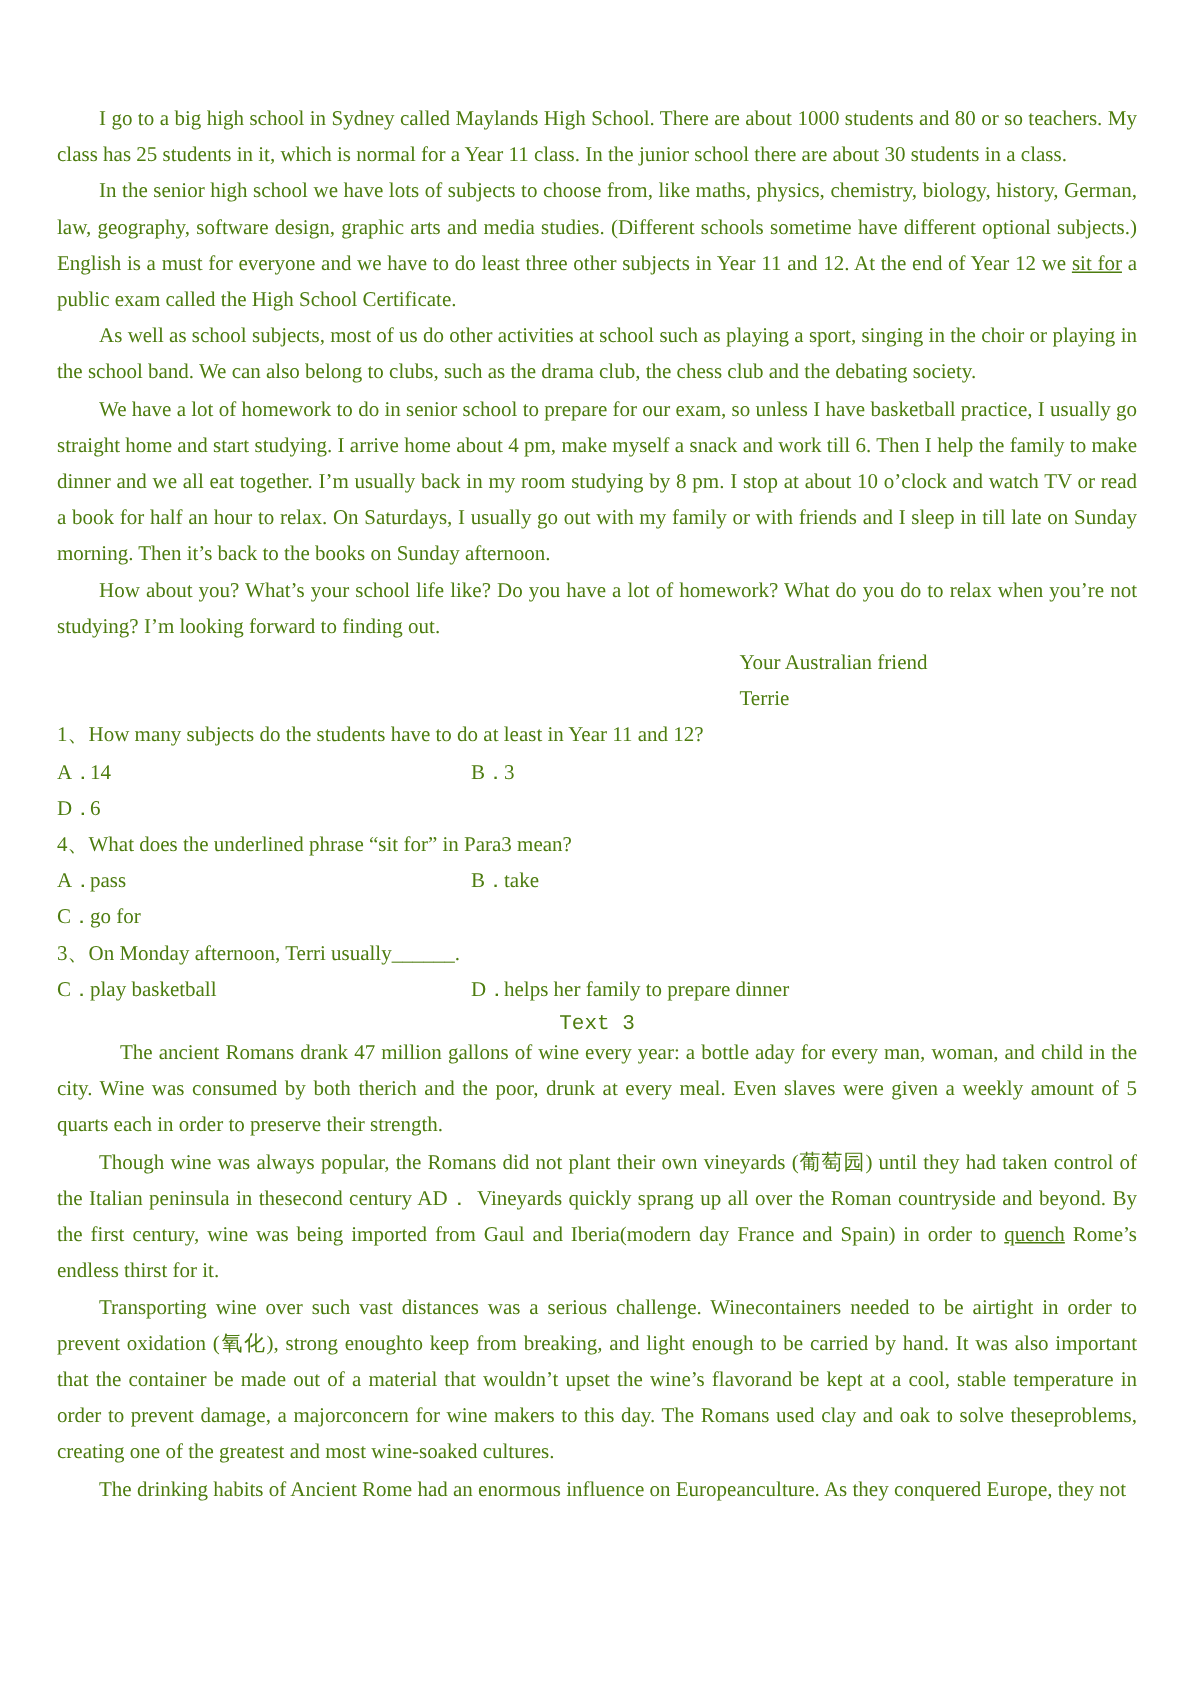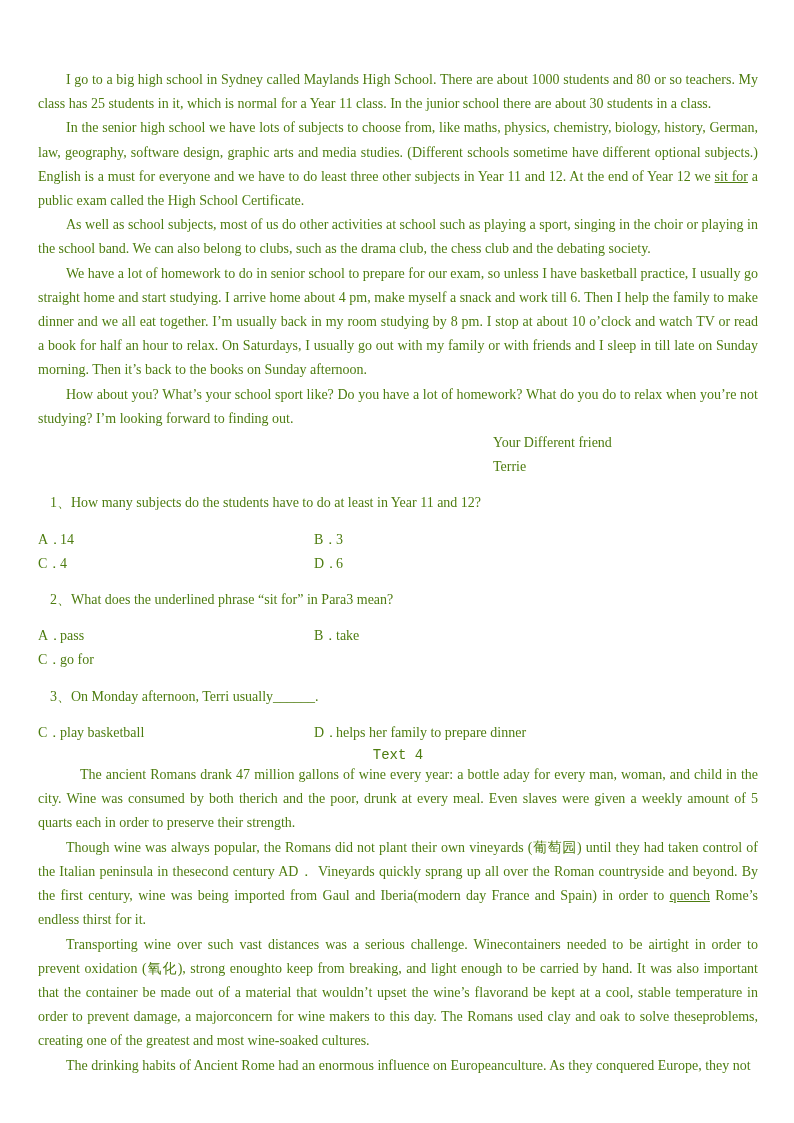--- a/index.html
+++ b/index.html
@@ -4,76 +4,75 @@
 <style>
   html, body { margin: 0; padding: 0; background: #ffffff; }
   body { width: 794px; height: 1123px; position: relative; overflow: hidden; }
   .page {
     position: absolute; left: 38px; top: 68px; width: 720px;
     font-family: "Liberation Serif", "DejaVu Serif", serif;
     font-size: 14px; color: #4d7c0f; line-height: 24.2px;
   }
   .para { text-indent: 28px; margin: 0; text-align: justify; text-align-last: left; }
   .sign { margin: 0; padding-left: 455px; }
-  .q { margin: 12px; }
+  .q { margin: 0; }
   .opts { display: flex; margin: 0; }
   .opt { width: 276px; }
   .opt .lbl { display: inline-block; width: 22px; }
   .u { text-decoration: underline; }
   .title {
     font-family: "Liberation Mono", "DejaVu Sans Mono", monospace;
     font-size: 14px; text-align: center; padding-left: 0; line-height: 16px; margin-top: 2px;
   }
   .para.first3 { text-indent: 42px; line-height: 24.2px; }
 </style>
 </head>
 <body>
 
 <div class="page">
 
   <section>
     <p class="para">I go to a big high school in Sydney called Maylands High School. There are about 1000 students and 80 or so teachers. My class has 25 students in it, which is normal for a Year 11 class. In the junior school there are about 30 students in a class.</p>
     <p class="para"><span>In the senior high school we have lots of subjects to choose from, like maths, physics, chemistry, biology, history, German, law, geography, software design, graphic arts and media studies. (Different schools sometime have different optional subjects.) English is a must for everyone and we have to do least three other subjects in Year 11 and 12. At the end of Year 12 we </span><span class="u">sit for</span><span> a public exam called the High School Certificate.</span></p>
     <p class="para">As well as school subjects, most of us do other activities at school such as playing a sport, singing in the choir or playing in the school band. We can also belong to clubs, such as the drama club, the chess club and the debating society.</p>
     <p class="para">We have a lot of homework to do in senior school to prepare for our exam, so unless I have basketball practice, I usually go straight home and start studying. I arrive home about 4 pm, make myself a snack and work till 6. Then I help the family to make dinner and we all eat together. I’m usually back in my room studying by 8 pm. I stop at about 10 o’clock and watch TV or read a book for half an hour to relax. On Saturdays, I usually go out with my family or with friends and I sleep in till late on Sunday morning. Then it’s back to the books on Sunday afternoon.</p>
-    <p class="para">How about you? What’s your school sport like? Do you have a lot of homework? What do you do to relax when you’re not studying? I’m looking forward to finding out.</p>
-    <p class="sign">Your Different friend</p>
+    <p class="para">How about you? What’s your school life like? Do you have a lot of homework? What do you do to relax when you’re not studying? I’m looking forward to finding out.</p>
+    <p class="sign">Your Australian friend</p>
     <p class="sign">Terrie</p>
   </section>
 
   <section>
     <p class="q">1、How many subjects do the students have to do at least in Year 11 and 12?</p>
     <div class="opts">
       <div class="opt"><span class="lbl">A．</span><span>14</span></div>
       <div class="opt"><span class="lbl">B．</span><span>3</span></div>
     </div>
     <div class="opts">
-      <div class="opt"><span class="lbl">C．</span><span>4</span></div>
       <div class="opt"><span class="lbl">D．</span><span>6</span></div>
     </div>
 
-    <p class="q">2、What does the underlined phrase “sit for” in Para3 mean?</p>
+    <p class="q">4、What does the underlined phrase “sit for” in Para3 mean?</p>
     <div class="opts">
       <div class="opt"><span class="lbl">A．</span><span>pass</span></div>
       <div class="opt"><span class="lbl">B．</span><span>take</span></div>
     </div>
     <div class="opts">
       <div class="opt"><span class="lbl">C．</span><span>go for</span></div>
     </div>
 
     <p class="q">3、On Monday afternoon, Terri usually______.</p>
     <div class="opts">
     </div>
     <div class="opts">
       <div class="opt"><span class="lbl">C．</span><span>play basketball</span></div>
       <div class="opt"><span class="lbl">D．</span><span>helps her family to prepare dinner</span></div>
     </div>
   </section>
 
   <section>
-    <div class="title">Text 4</div>
+    <div class="title">Text 3</div>
     <p class="para first3">The ancient Romans drank 47 million gallons of wine every year: a bottle aday for every man, woman, and child in the city. Wine was consumed by both therich and the poor, drunk at every meal. Even slaves were given a weekly amount of 5 quarts each in order to preserve their strength.</p>
     <p class="para"><span>Though wine was always popular, the Romans did not plant their own vineyards (葡萄园) until they had taken control of the Italian peninsula in thesecond century AD． Vineyards quickly sprang up all over the Roman countryside and beyond. By the first century, wine was being imported from Gaul and Iberia(modern day France and Spain) in order to </span><span class="u">quench</span><span> Rome’s endless thirst for it.</span></p>
     <p class="para">Transporting wine over such vast distances was a serious challenge. Winecontainers needed to be airtight in order to prevent oxidation (氧化), strong enoughto keep from breaking, and light enough to be carried by hand. It was also important that the container be made out of a material that wouldn’t upset the wine’s flavorand be kept at a cool, stable temperature in order to prevent damage, a majorconcern for wine makers to this day. The Romans used clay and oak to solve theseproblems, creating one of the greatest and most wine-soaked cultures.</p>
     <p class="para">The drinking habits of Ancient Rome had an enormous influence on Europeanculture. As they conquered Europe, they not</p>
   </section>
 
 </div>
 
 </body></html>

